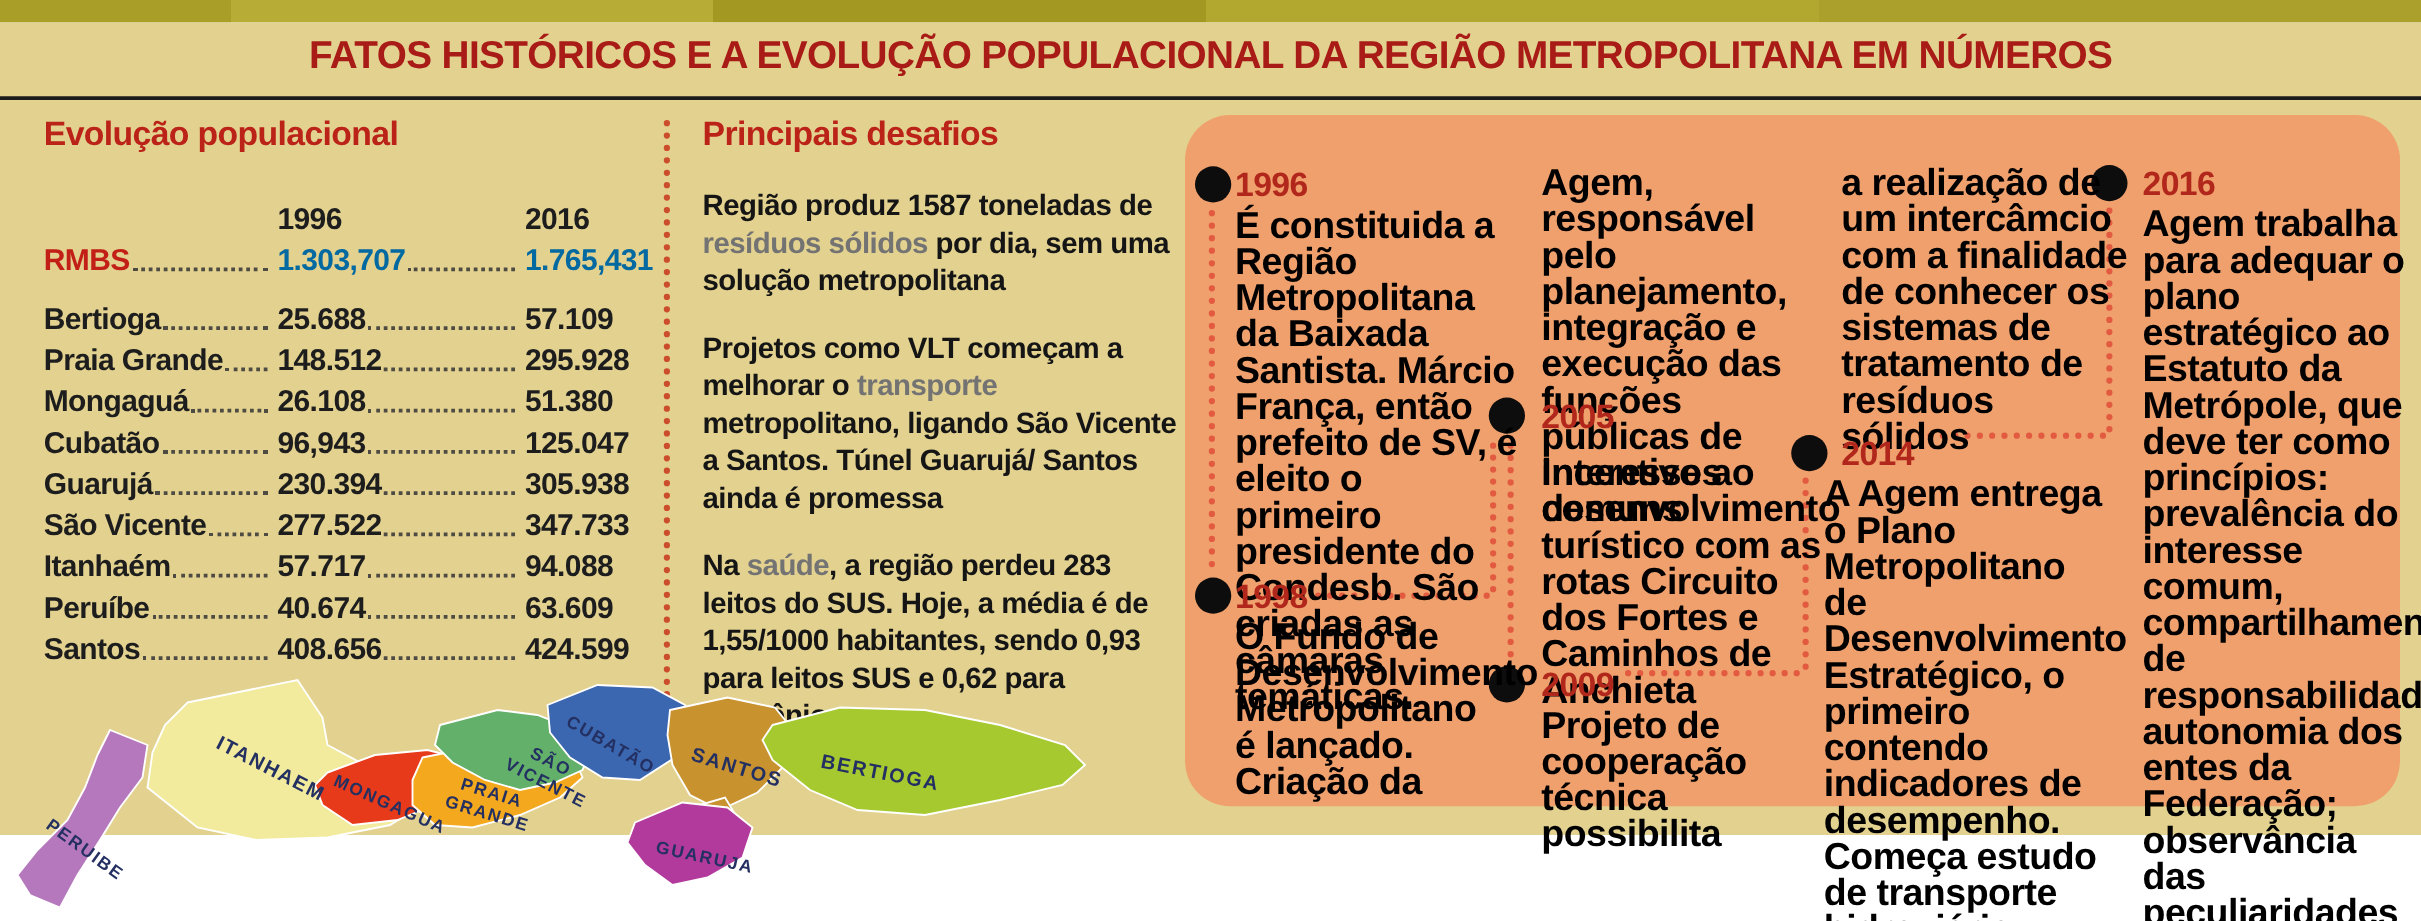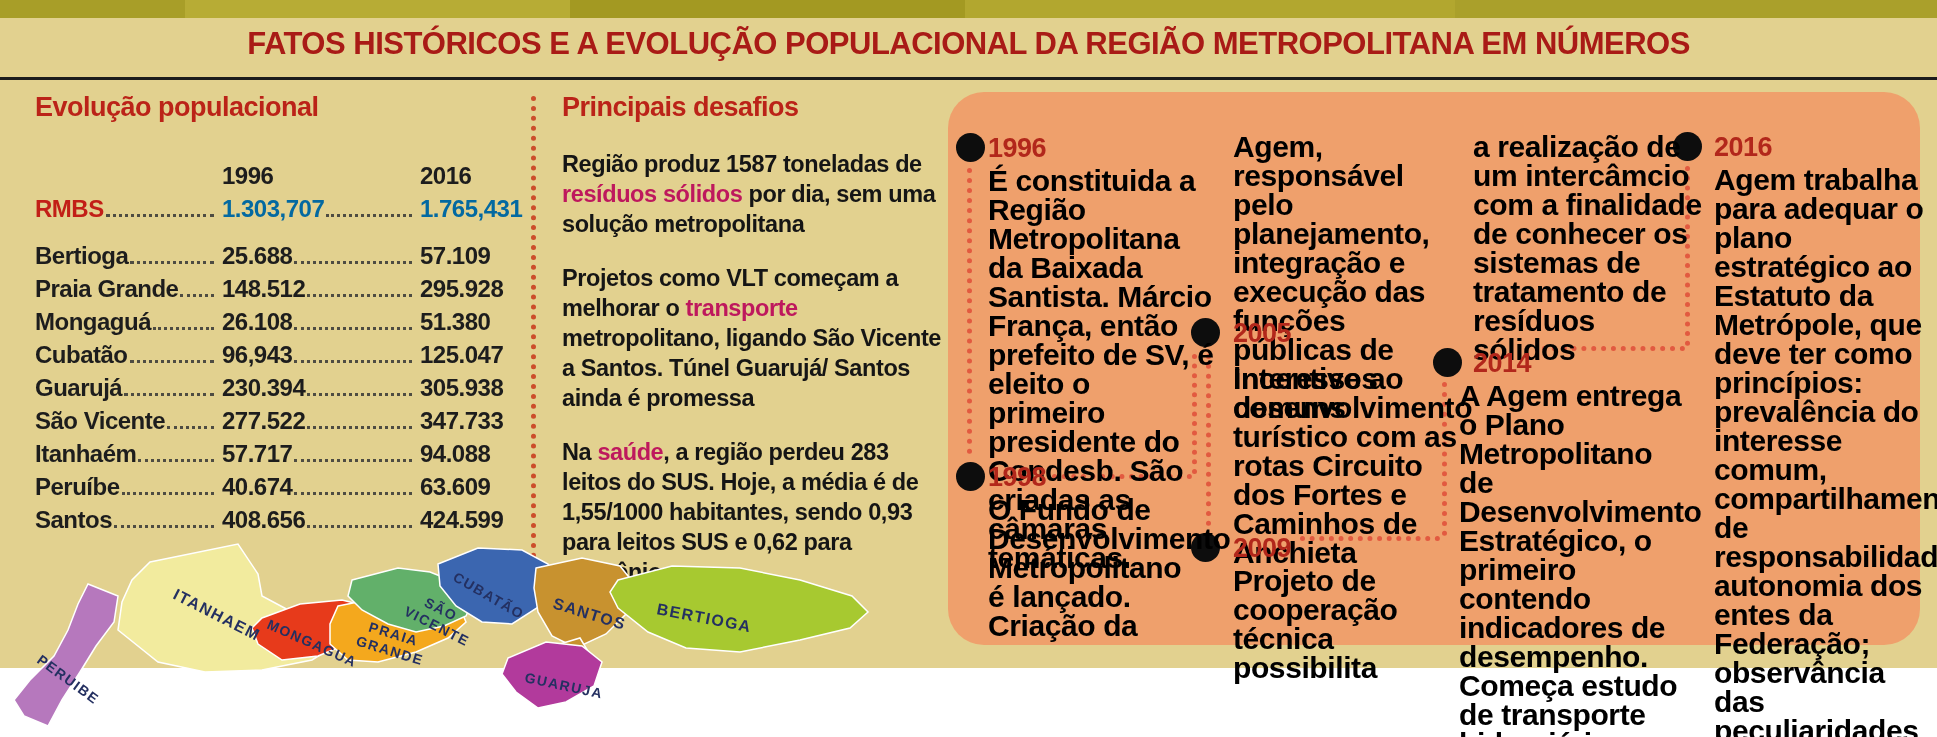--- a/index.html
+++ b/index.html
@@ -31,21 +31,21 @@
   .prow.rmbs{color:#c21f17;}
   .prow.rmbs .num{color:#0369a1;}
   .prow.gap{height:14px;}
   
   .v-divider{left:531px;top:96px;height:512px;width:0;border-left:5px dotted #cc4d2b;}
   
   .challenges{left:562px;top:92px;width:382px;}
   .challenge{margin:0 0 24px 0;font-size:23.5px;font-weight:bold;color:#151515;
     line-height:30px;letter-spacing:-0.4px;}
   .challenges .section-title{margin-bottom:26px;}
-  .challenge .red{color:#be185d;}
+  .challenge .red{color:#737373;}
   
   .panel{left:948px;top:92px;width:972px;height:553px;background:#efa06c;border-radius:36px;}
   .tl-year{position:absolute;font-size:27px;font-weight:bold;color:#b2271b;letter-spacing:-0.5px;line-height:30px;}
   .tl-body{position:absolute;font-size:30px;font-weight:bold;color:#000000;
     line-height:29px;letter-spacing:-0.4px;}
   .tl-dot{position:absolute;width:29px;height:29px;border-radius:50%;background:#0d0d0d;}
   .conn-v{position:absolute;width:0;border-left:5px dotted #e25a40;}
   .conn-h{position:absolute;height:0;border-top:5px dotted #e25a40;}
   
   .map-svg{left:0;top:540px;}

